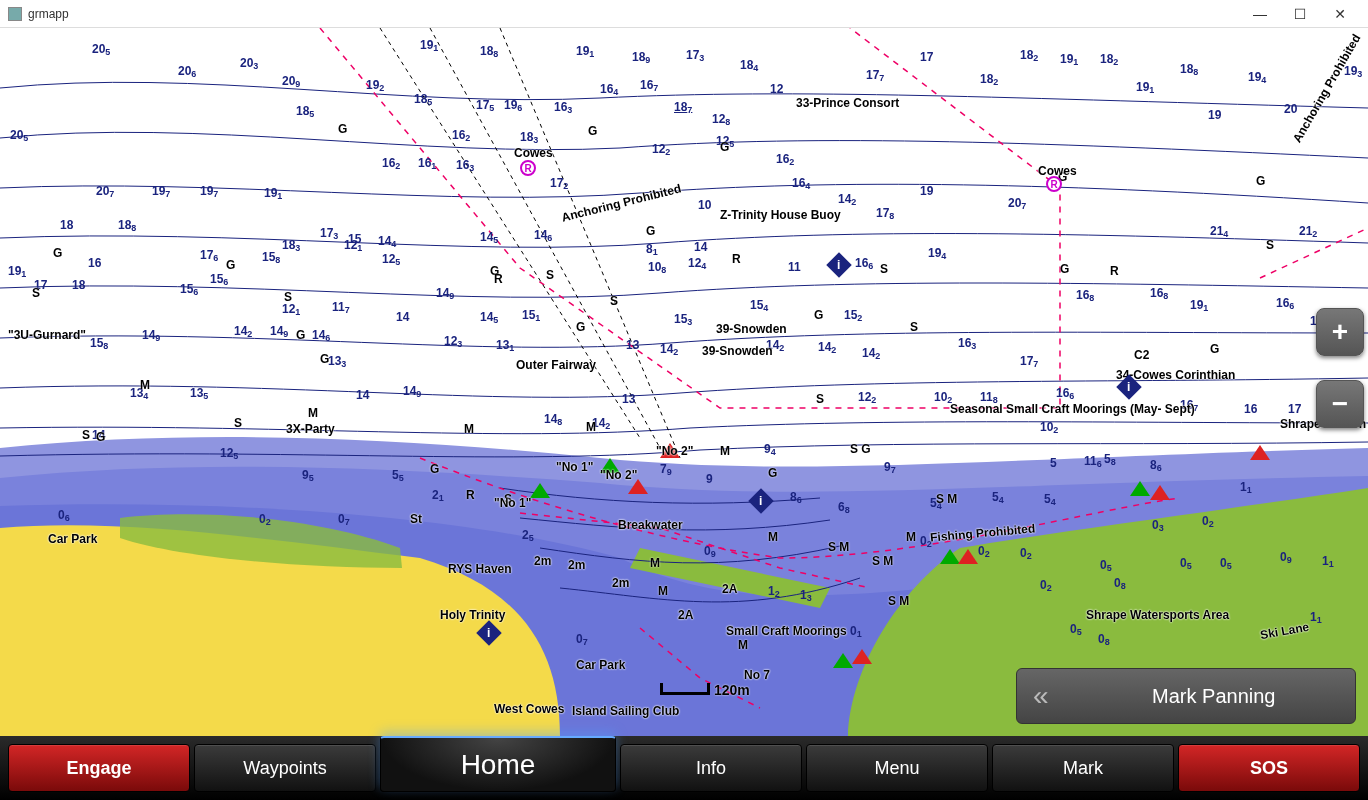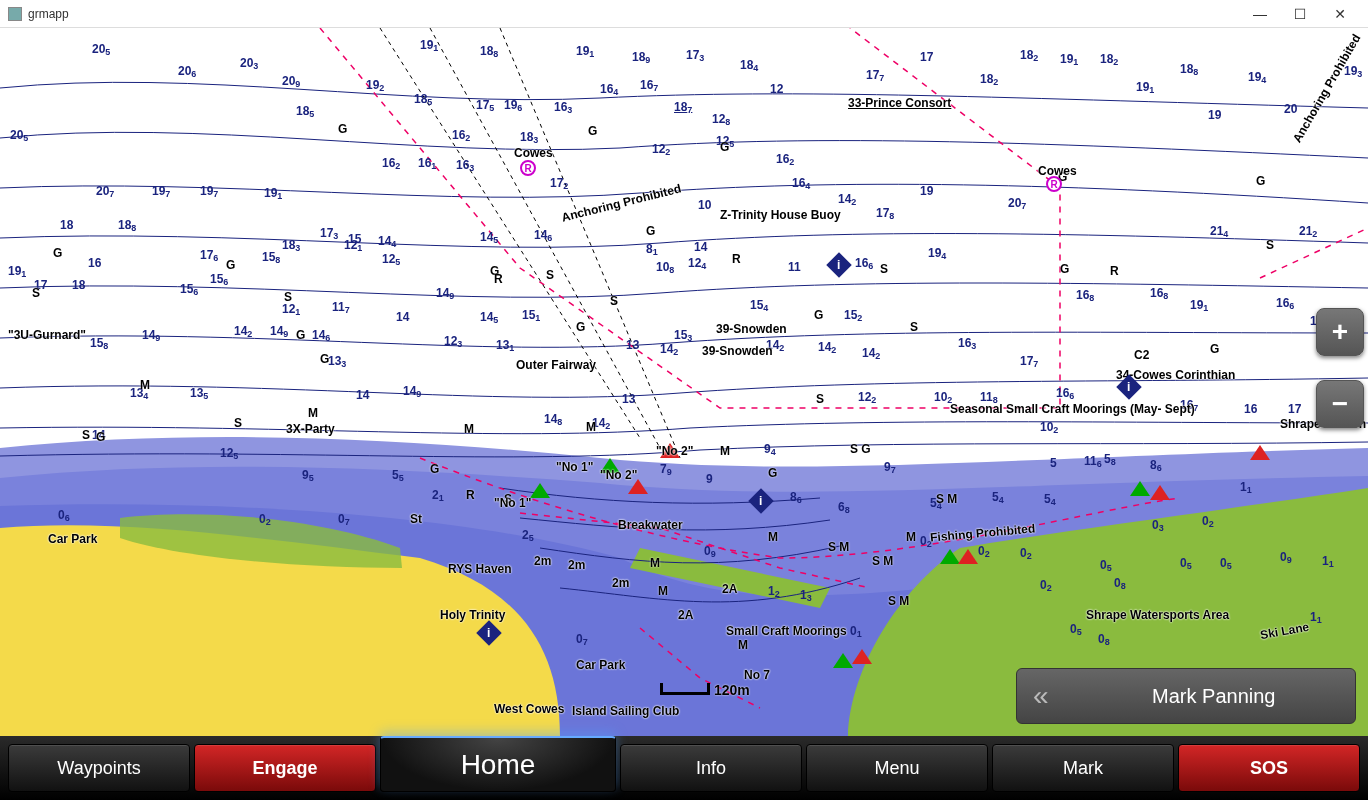--- a/index.html
+++ b/index.html
@@ -257,35 +257,35 @@
       <span style="left: 8px; top: 236px;">19<sub>1</sub></span>
       <span style="left: 34px; top: 250px;">17</span>
       <span style="left: 72px; top: 250px;">18</span>
       <span style="left: 180px; top: 254px;">15<sub>6</sub></span>
       <span style="left: 210px; top: 244px;">15<sub>6</sub></span>
       <span style="left: 282px; top: 274px;">12<sub>1</sub></span>
       <span style="left: 332px; top: 272px;">11<sub>7</sub></span>
       <span style="left: 480px; top: 282px;">14<sub>5</sub></span>
       <span style="left: 522px; top: 280px;">15<sub>1</sub></span>
       <span style="left: 436px; top: 258px;">14<sub>9</sub></span>
-      <span style="left: 648px; top: 232px; margin-left: 8px;">10<sub>8</sub></span>
+      <span style="left: 648px; top: 232px;">10<sub>8</sub></span>
       <span style="left: 688px; top: 228px;">12<sub>4</sub></span>
       <span style="left: 694px; top: 212px;">14</span>
       <span style="left: 142px; top: 300px;">14<sub>9</sub></span>
       <span style="left: 90px; top: 308px;">15<sub>8</sub></span>
       <span style="left: 234px; top: 296px;">14<sub>2</sub></span>
       <span style="left: 270px; top: 296px;">14<sub>9</sub></span>
       <span style="left: 312px; top: 300px;">14<sub>6</sub></span>
       <span style="left: 396px; top: 282px;">14</span>
       <span style="left: 444px; top: 306px;">12<sub>3</sub></span>
       <span style="left: 496px; top: 310px;">13<sub>1</sub></span>
       <span style="left: 626px; top: 310px;">13</span>
       <span style="left: 622px; top: 364px;">13</span>
       <span style="left: 660px; top: 314px;">14<sub>2</sub></span>
-      <span style="left: 674px; top: 300px;">15<sub>3</sub></span>
+      <span style="left: 674px; top: 284px;">15<sub>3</sub></span>
       <span style="left: 750px; top: 270px;">15<sub>4</sub></span>
       <span style="left: 766px; top: 310px;">14<sub>2</sub></span>
       <span style="left: 818px; top: 312px;">14<sub>2</sub></span>
       <span style="left: 862px; top: 318px;">14<sub>2</sub></span>
       <span style="left: 844px; top: 280px;">15<sub>2</sub></span>
       <span style="left: 958px; top: 308px;">16<sub>3</sub></span>
       <span style="left: 1020px; top: 326px;">17<sub>7</sub></span>
       <span style="left: 1076px; top: 260px;">16<sub>8</sub></span>
       <span style="left: 1150px; top: 258px;">16<sub>8</sub></span>
       <span style="left: 1190px; top: 270px;">19<sub>1</sub></span>
@@ -399,21 +399,21 @@
       <span style="left: 906px; top: 502px;">M</span>
       <span style="left: 738px; top: 610px;">M</span>
       <span style="left: 658px; top: 556px;">M</span>
       <span style="left: 430px; top: 434px;">G</span>
       <span style="left: 140px; top: 350px;">M</span>
     </div>
 
   <div class="labels" id="label-layer">
       <span style="left: 8px; top: 300px;">"3U-Gurnard"</span>
       <span style="left: 514px; top: 118px;">Cowes</span>
-      <span style="left: 848px; top: 68px; text-decoration: underline;">33-Prince Consort</span>
+      <span style="left: 796px; top: 68px;">33-Prince Consort</span>
       <span style="left: 1038px; top: 136px;">Cowes</span>
       <span style="left: 720px; top: 180px;">Z-Trinity House Buoy</span>
       <span style="left: 560px; top: 168px; transform: rotate(-14deg);">Anchoring Prohibited</span>
       <span style="left: 1290px; top: 110px; transform: rotate(-60deg); transform-origin: left top;">Anchoring Prohibited</span>
       <span style="left: 516px; top: 330px;">Outer Fairway</span>
       <span style="left: 286px; top: 394px;">3X-Party</span>
       <span style="left: 716px; top: 294px;">39-Snowden</span>
       <span style="left: 702px; top: 316px;">39-Snowden</span>
       <span style="left: 1134px; top: 320px;">C2</span>
       <span style="left: 1116px; top: 340px;">34-Cowes Corinthian</span>
@@ -486,20 +486,20 @@
     <i></i>
     <i></i>
     <i></i>
   <i class="off"></i>
     <i class="off"></i>
     <i class="off"></i>
     <i class="off"></i>
 </div>
 
 <div class="navbar">
+  <div class="nav-btn red">Engage</div>
   <div class="nav-btn">Waypoints</div>
-  <div class="nav-btn red">Engage</div>
   <div class="nav-btn home">Home</div>
   <div class="nav-btn">Info</div>
   <div class="nav-btn">Menu</div>
   <div class="nav-btn">Mark</div>
   <div class="nav-btn red">SOS</div>
 </div>
 
 </body></html>

